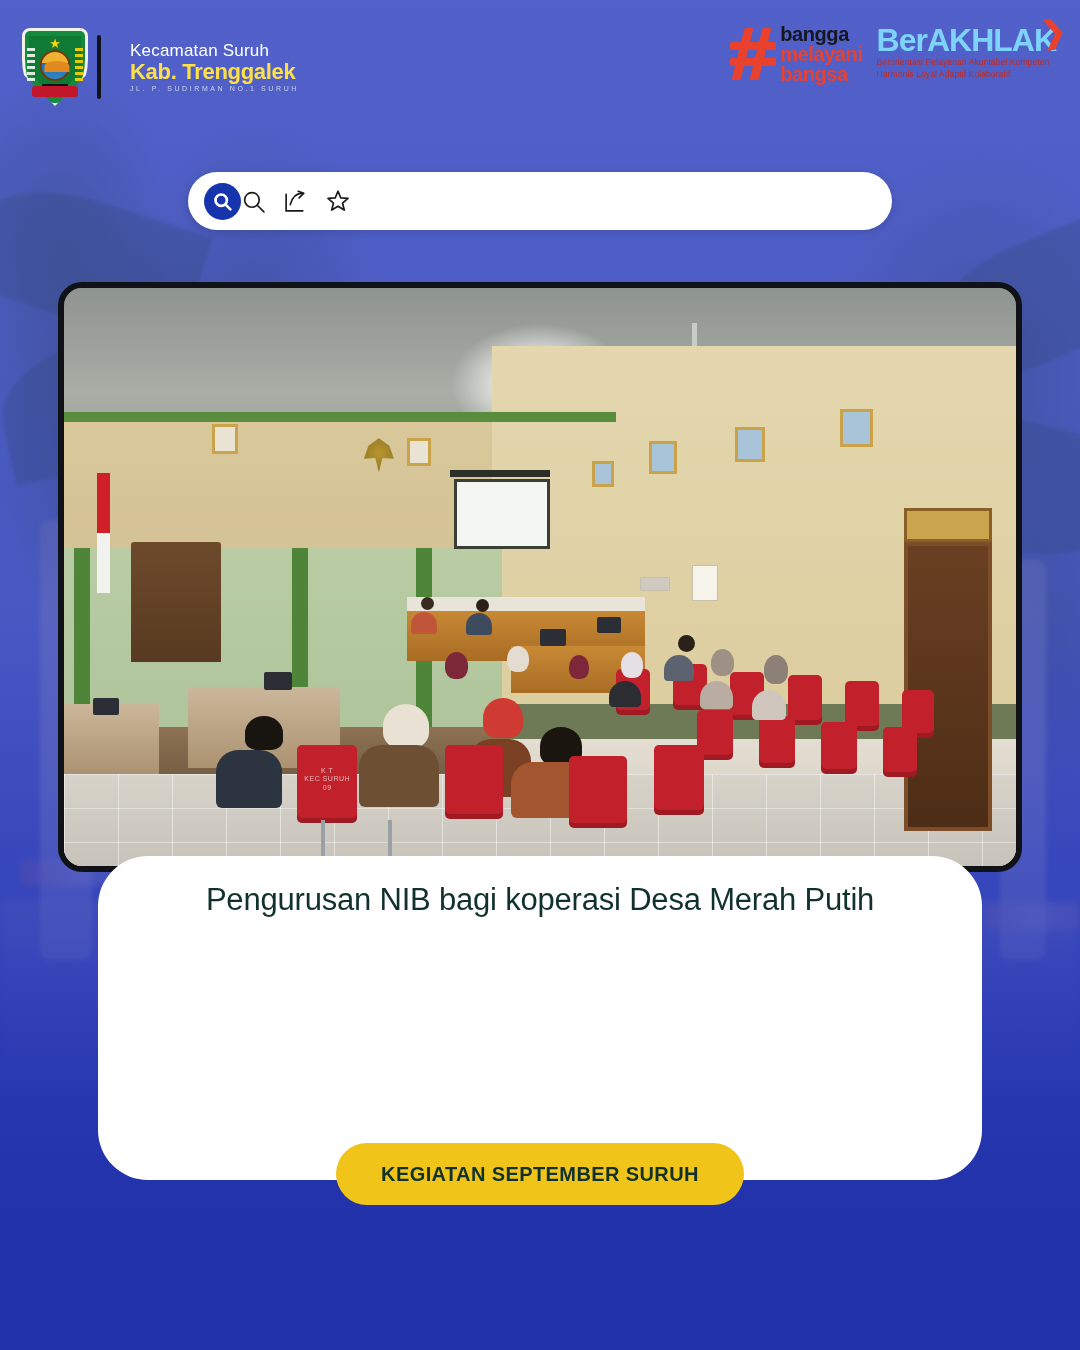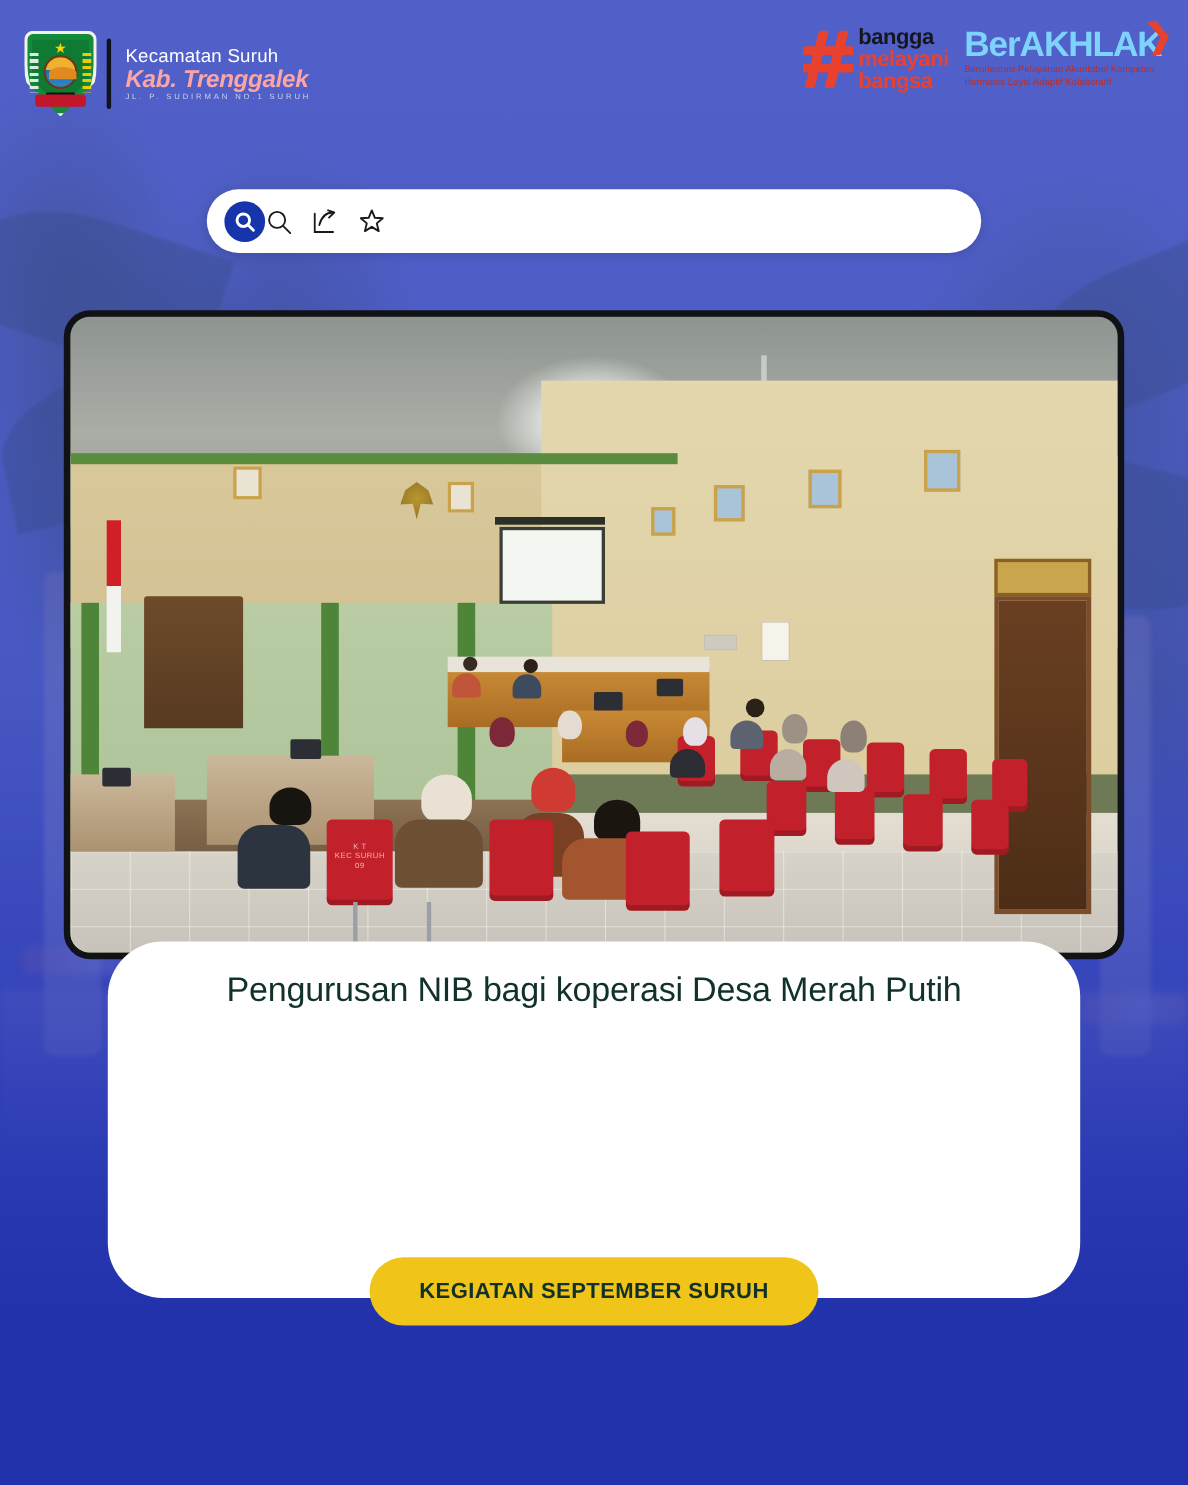--- a/index.html
+++ b/index.html
@@ -85,23 +85,23 @@
   .crest-bar { position:absolute; left:50%; transform:translateX(-50%); top:56px; width:26px; height:5px; background:#111; border-radius:1px; }
   .crest-ribbon {
     position:absolute; left:50%; transform:translateX(-50%); bottom:9px;
     width:46px; height:11px; background:#c2162a; border-radius:3px;
   }
   .crest-pad-l, .crest-pad-r { position:absolute; top:20px; width:8px; height:36px; }
   .crest-pad-l { left:5px; background:repeating-linear-gradient(180deg,#fff 0 3px,transparent 3px 6px); opacity:.85; }
   .crest-pad-r { right:5px; background:repeating-linear-gradient(180deg,#ffd400 0 3px,transparent 3px 6px); opacity:.9; }
 
   .crest-div { width:4px; height:64px; background:#11131c; border-radius:2px; }
-  .hdr-txt { margin-left:4px; }
+  .hdr-txt { margin-left:20px; }
   .hdr-l1 { color:#fff; font-size:17px; letter-spacing:.2px; line-height:1.05; }
-  .hdr-l2 { color:#fca5a5; font-size:22px; font-weight:bold; line-height:1.05; letter-spacing:-.3px;font-style:italic; }
+  .hdr-l2 { color:#fde047; font-size:22px; font-weight:bold; line-height:1.05; letter-spacing:-.3px; }
   .hdr-l3 { color:#cdd3ea; font-size:7px; letter-spacing:2.6px; margin-top:2px; }
 
   .handle {
     position:absolute; left:0; right:0; top:92px; text-align:center;
     color:#fff; font-size:27px; font-style:italic; letter-spacing:.3px;
   }
 
   
   .badges { position:absolute; right:20px; top:24px; display:flex; align-items:flex-start; gap:14px; }
   .bangga { display:flex; align-items:center; gap:4px; }

